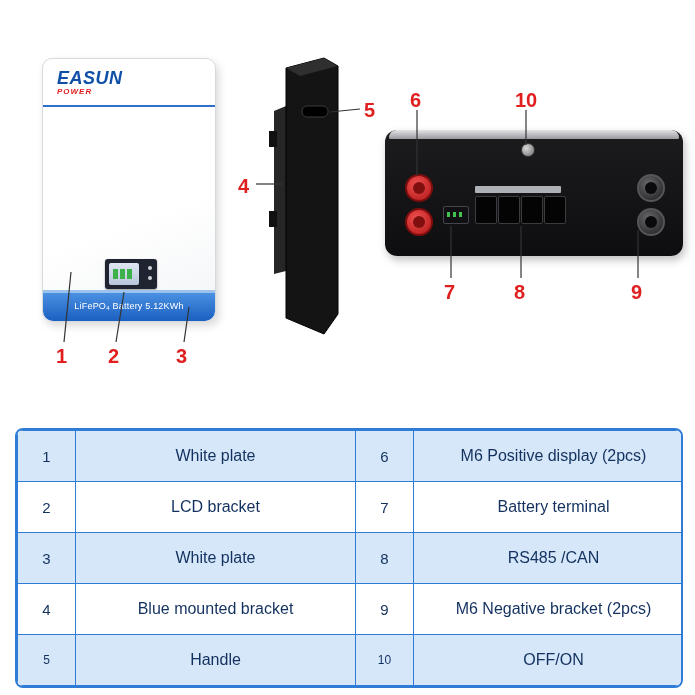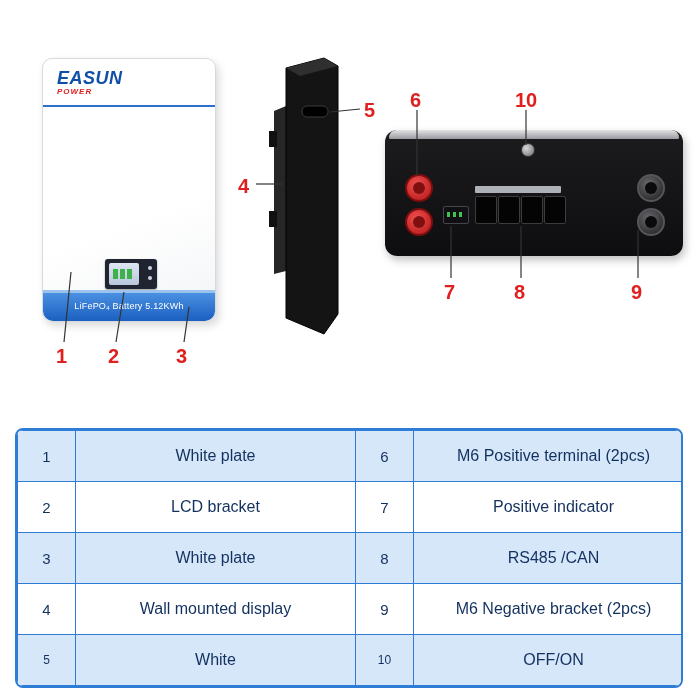--- a/index.html
+++ b/index.html
@@ -194,41 +194,41 @@
 
 </div>
 
 <div class="table-wrap">
   <table class="parts">
     <tbody>
         <tr>
       <td class="num">1</td>
       <td class="lbl">White plate</td>
       <td class="num">6</td>
-      <td class="lbl">M6 Positive terminal (2pcs)</td>
+      <td class="lbl">M6 Positive display (2pcs)</td>
     </tr>
     <tr>
       <td class="num">2</td>
       <td class="lbl">LCD bracket</td>
       <td class="num">7</td>
-      <td class="lbl">Positive indicator</td>
+      <td class="lbl">Battery terminal</td>
     </tr>
     <tr>
       <td class="num">3</td>
       <td class="lbl">White plate</td>
       <td class="num">8</td>
       <td class="lbl">RS485 /CAN</td>
     </tr>
     <tr>
       <td class="num">4</td>
-      <td class="lbl">Wall mounted display</td>
+      <td class="lbl">Blue mounted bracket</td>
       <td class="num">9</td>
       <td class="lbl">M6 Negative bracket (2pcs)</td>
     </tr>
     <tr>
       <td class="num">5</td>
-      <td class="lbl">White</td>
+      <td class="lbl">Handle</td>
       <td class="num">10</td>
       <td class="lbl">OFF/ON</td>
     </tr>
   </tbody>
     </table>
 </div>
 
 </body></html>

